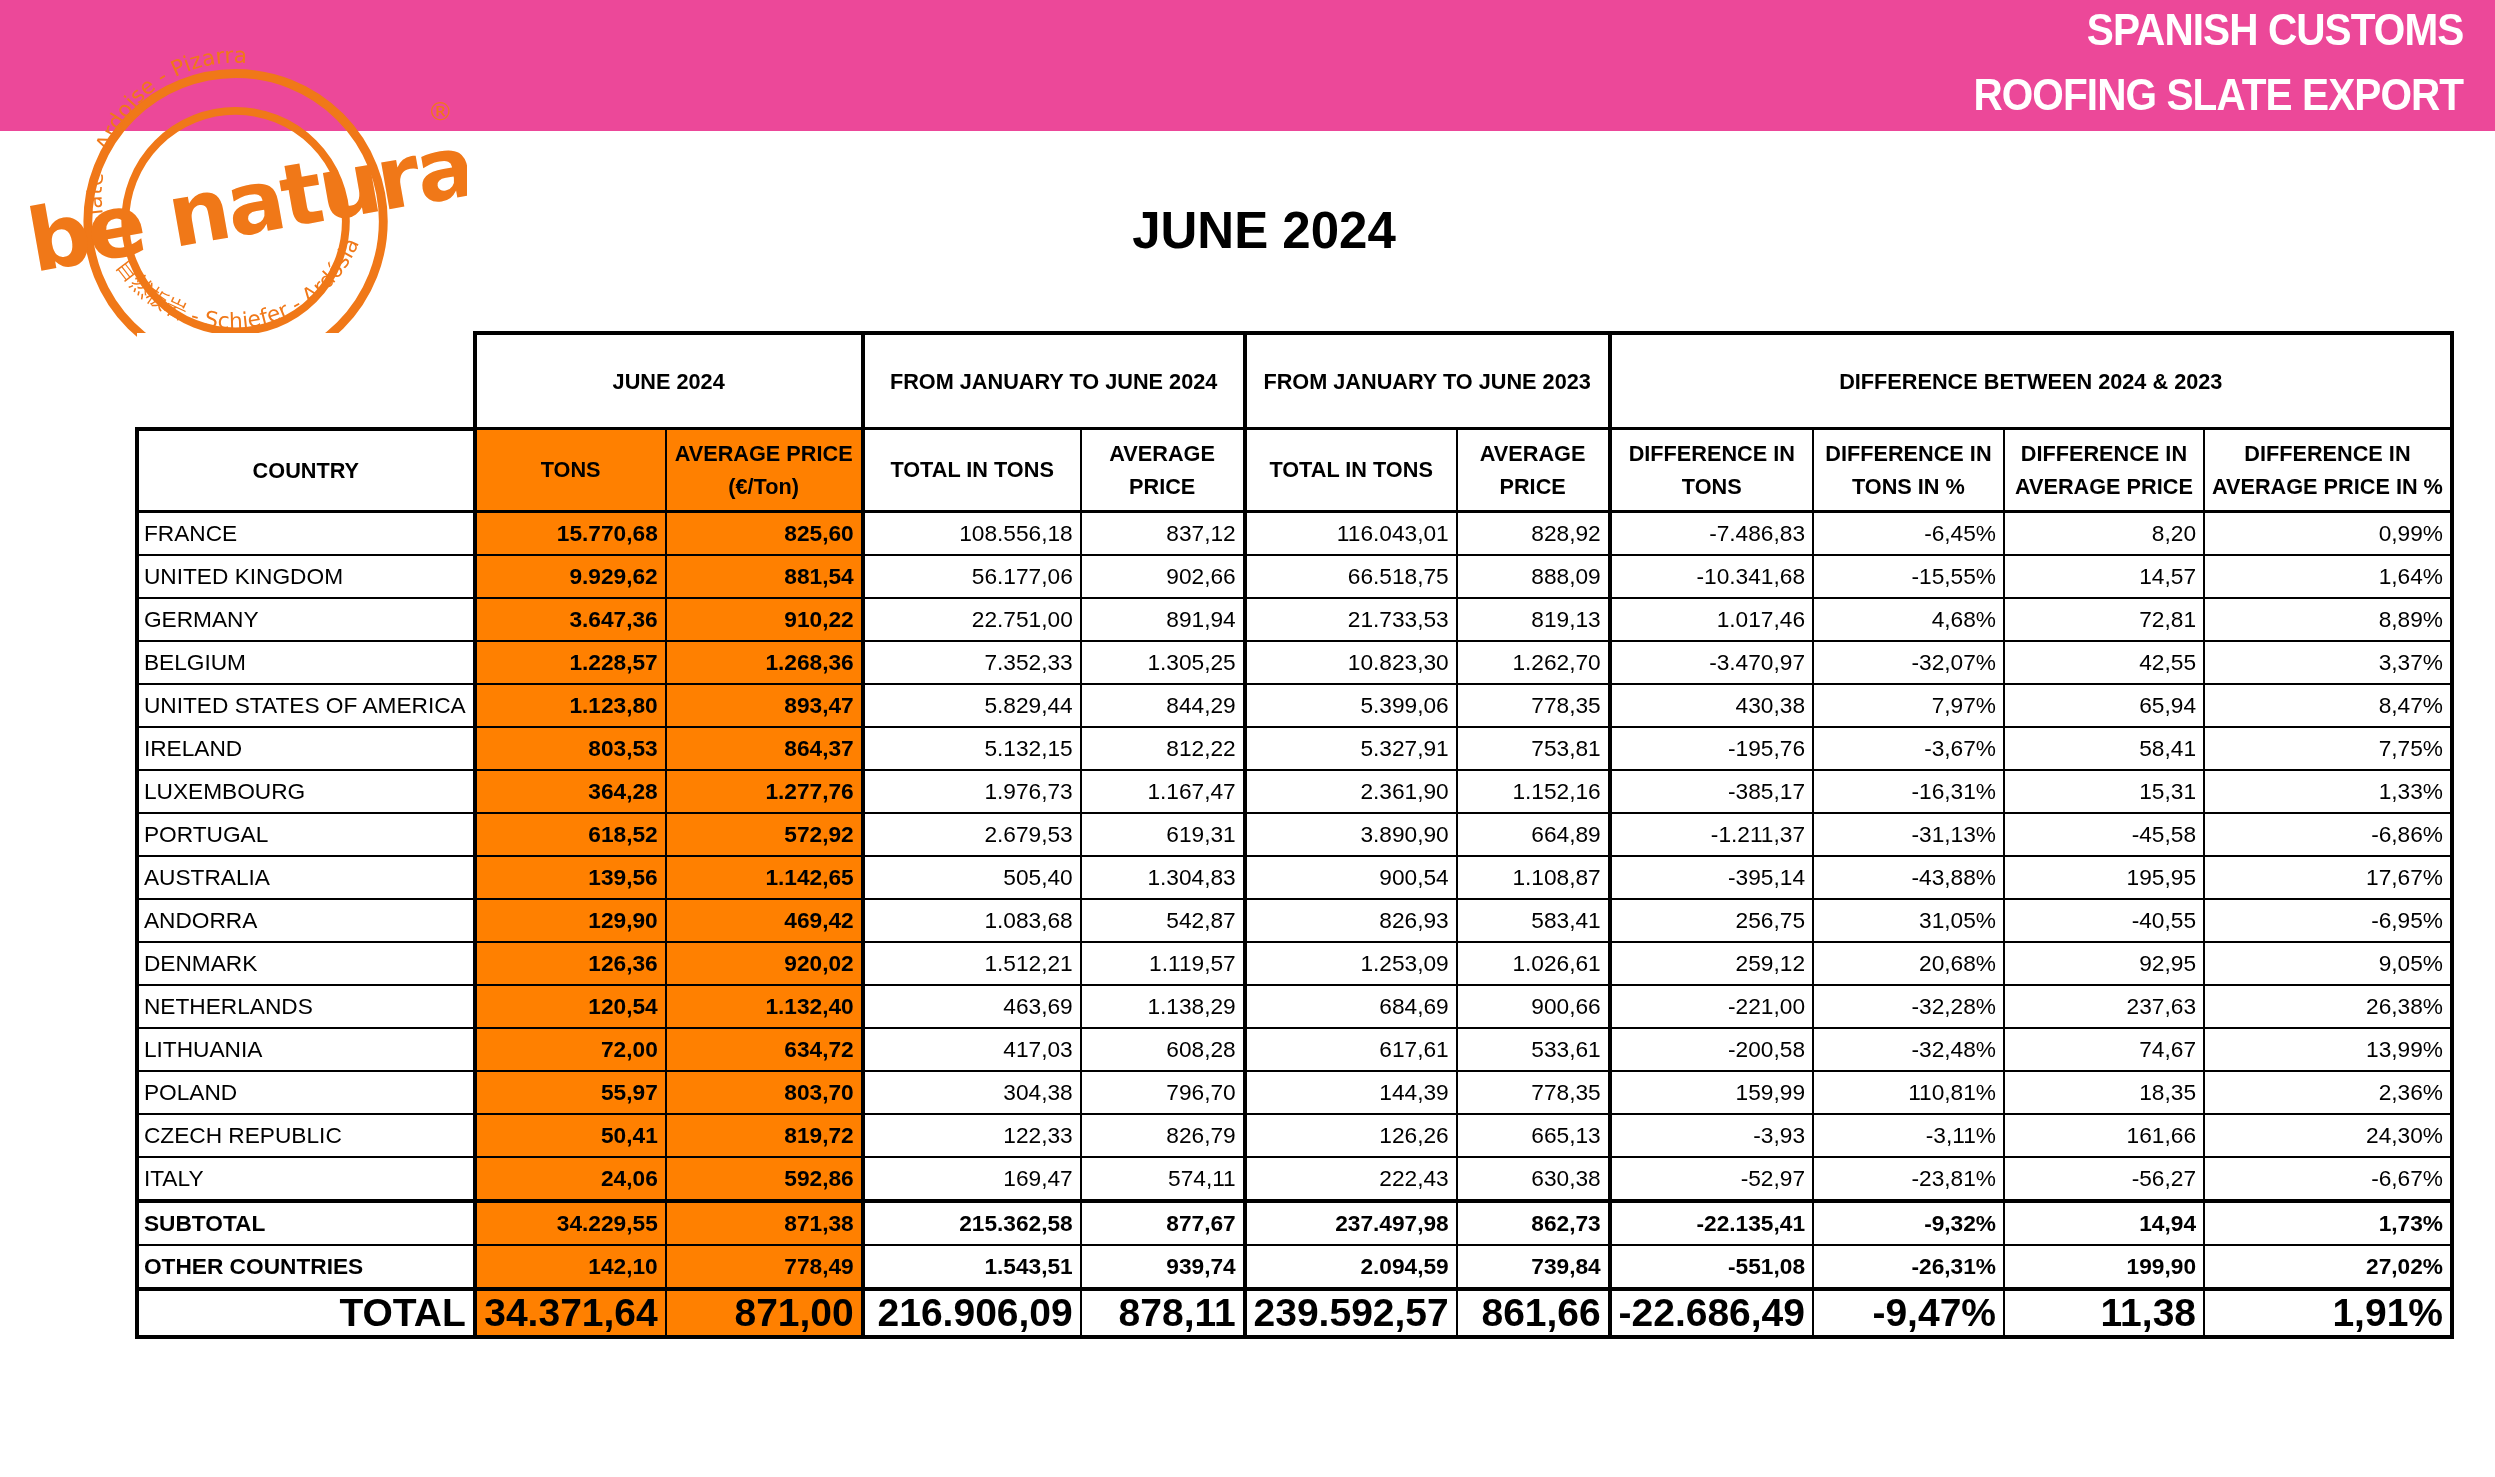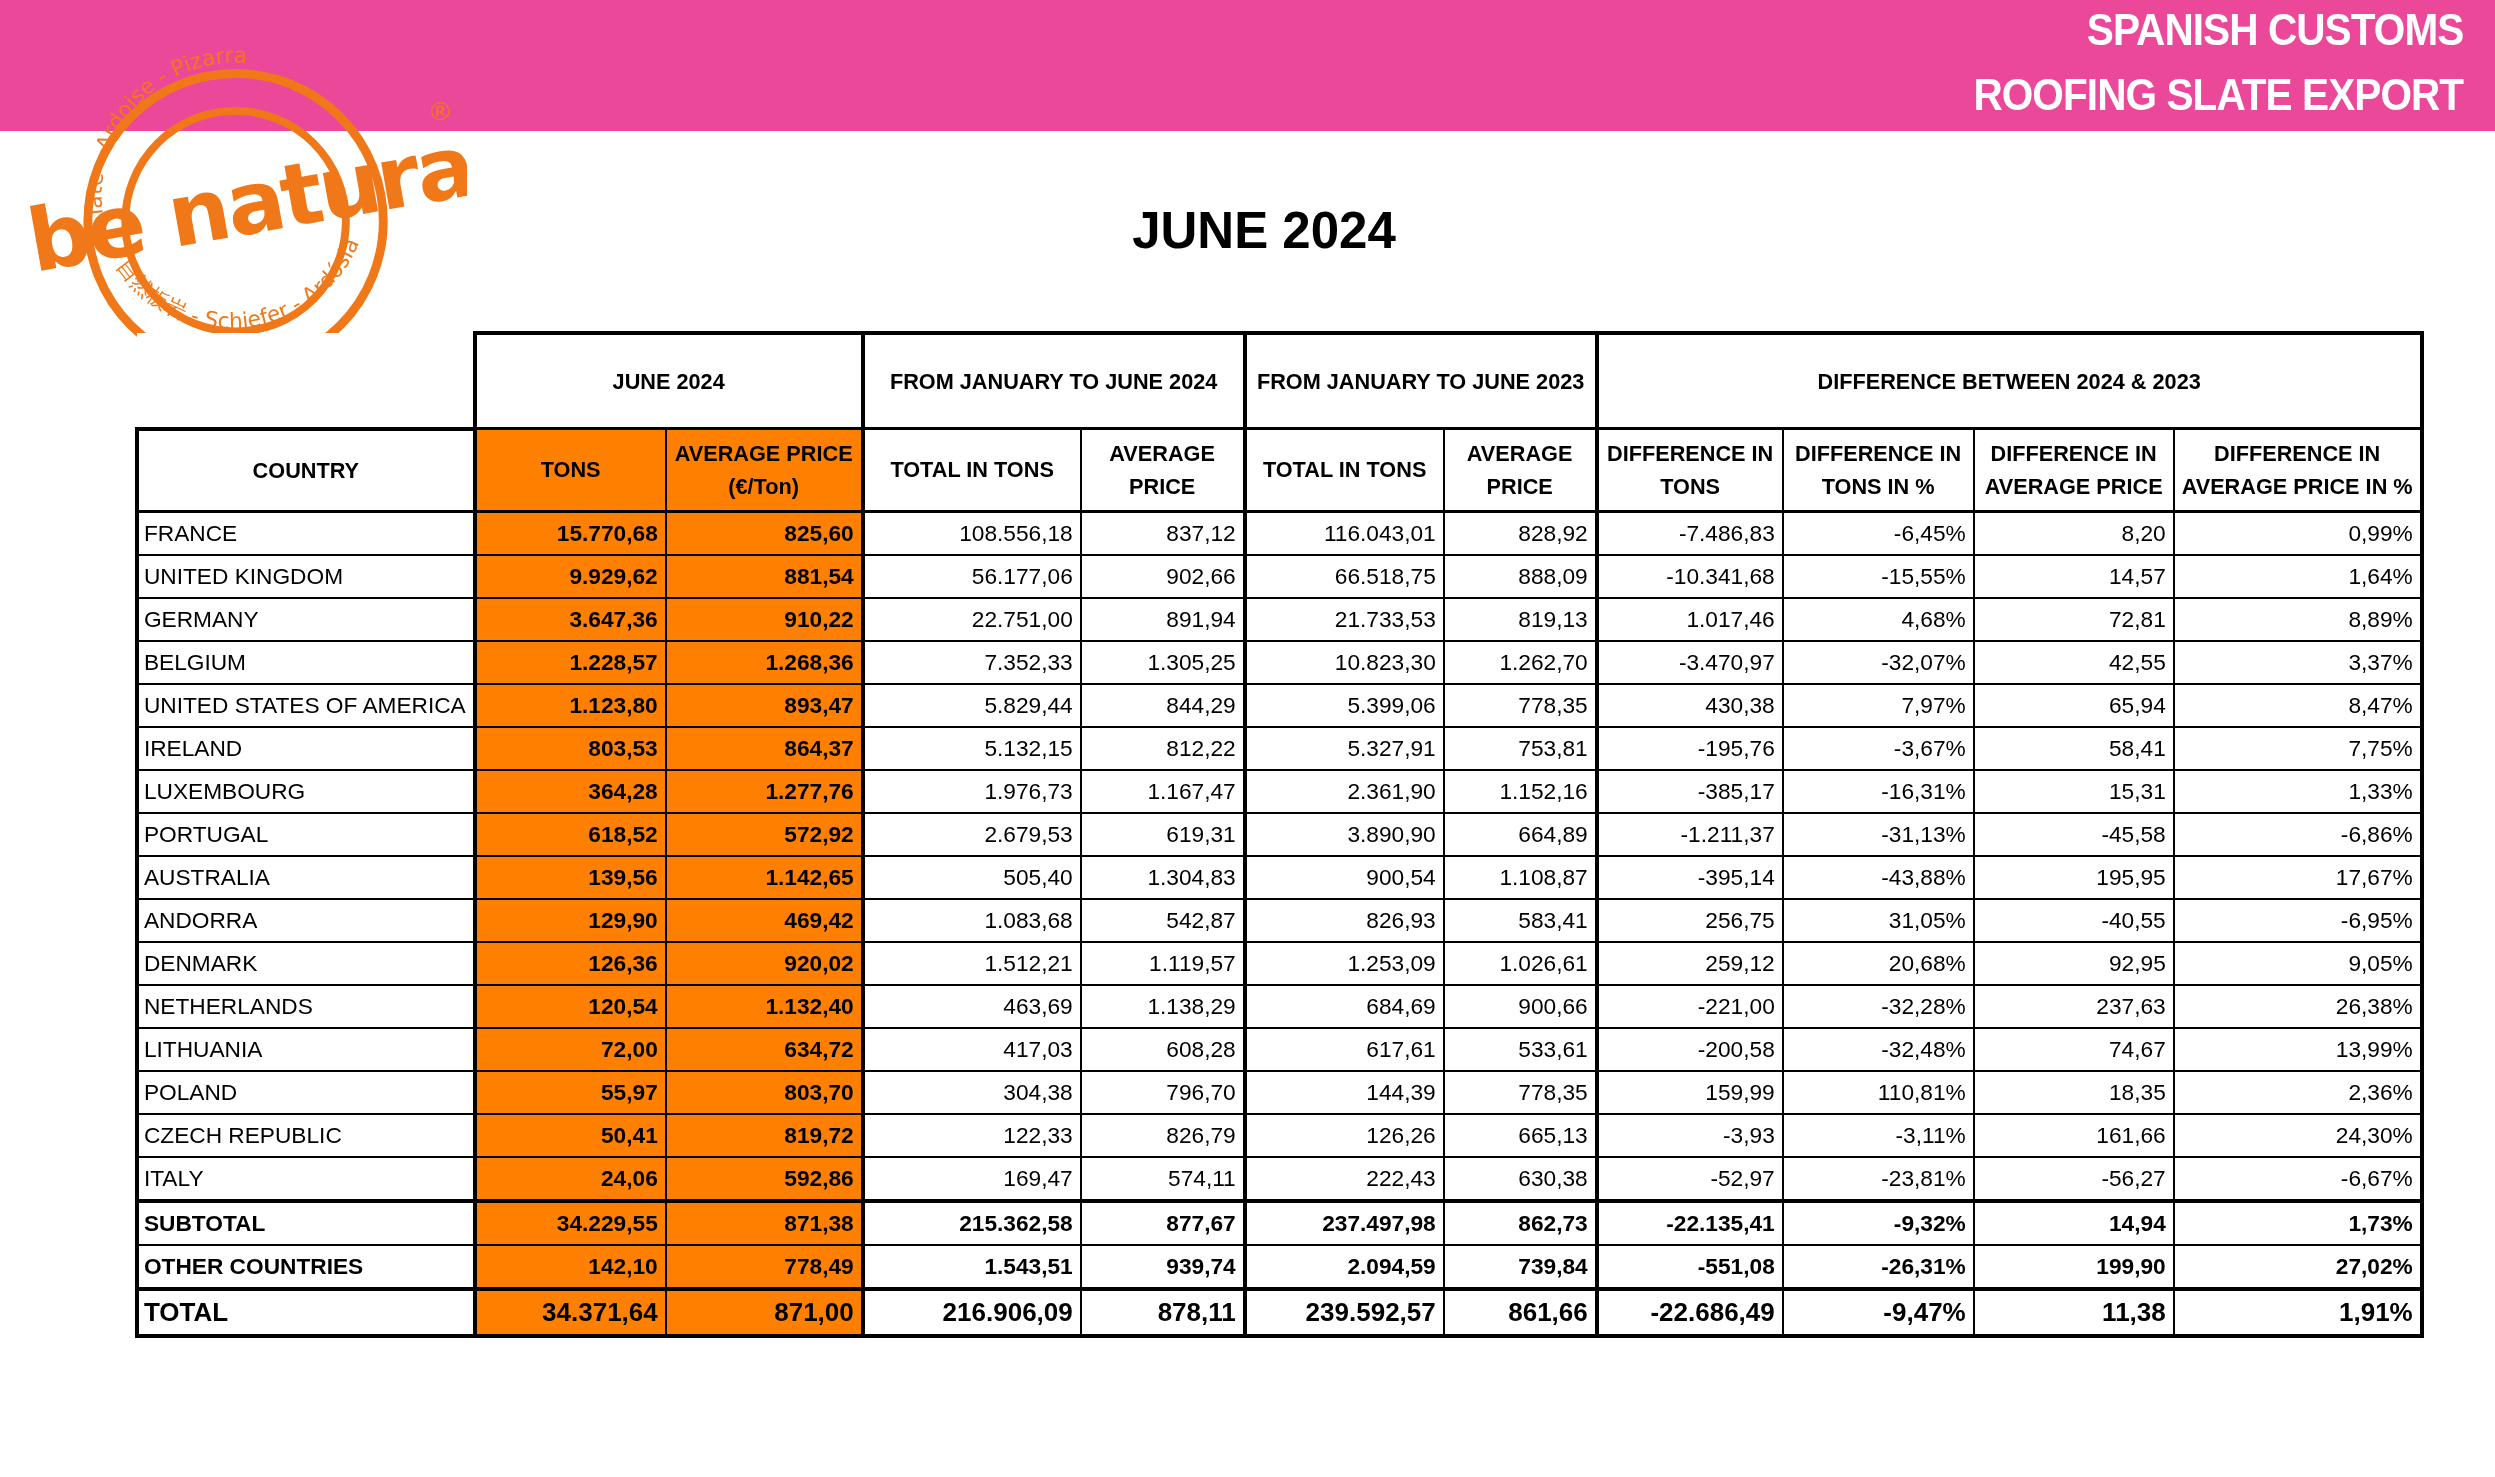--- a/index.html
+++ b/index.html
@@ -16,21 +16,21 @@
   .grp th { height:92px; border-top:4.9px solid #000; border-left:4.9px solid #000; border-right:4.9px solid #000; border-bottom:3.9px solid #000; }
   .grp th.blank { border:none; border-right:4.9px solid #000; background:#fff; }
   .cols th { height:79px; border-bottom:3.9px solid #000; }
   td { height:41px; text-align:right; }
   td.country { text-align:left; padding-left:4.9px; }
   .org { background:#ff8000; font-weight:bold; }
   .L { border-left:4.9px solid #000 !important; }
   .R { border-right:4.9px solid #000 !important; }
   tr.sub td { font-weight:bold; border-top:4.9px solid #000; }
   tr.oth td { font-weight:bold; }
-  tr.tot td { font-weight:bold; font-size:26px; height:43px; border-top:4.9px solid #000; border-bottom:4.9px solid #000; }
+  tr.tot td { font-weight:bold; font-size:39px; height:43px; border-top:4.9px solid #000; border-bottom:4.9px solid #000;text-align:right; }
   .cols th.country-h { border-top:4.9px solid #000; }
   .cols th.first { border-left:4.9px solid #000; }
 </style>
 </head>
 <body>
 
 <div class="topbar">
   <div class="t t1">SPANISH CUSTOMS</div>
   <div class="t t2">ROOFING SLATE EXPORT</div>
 </div>

